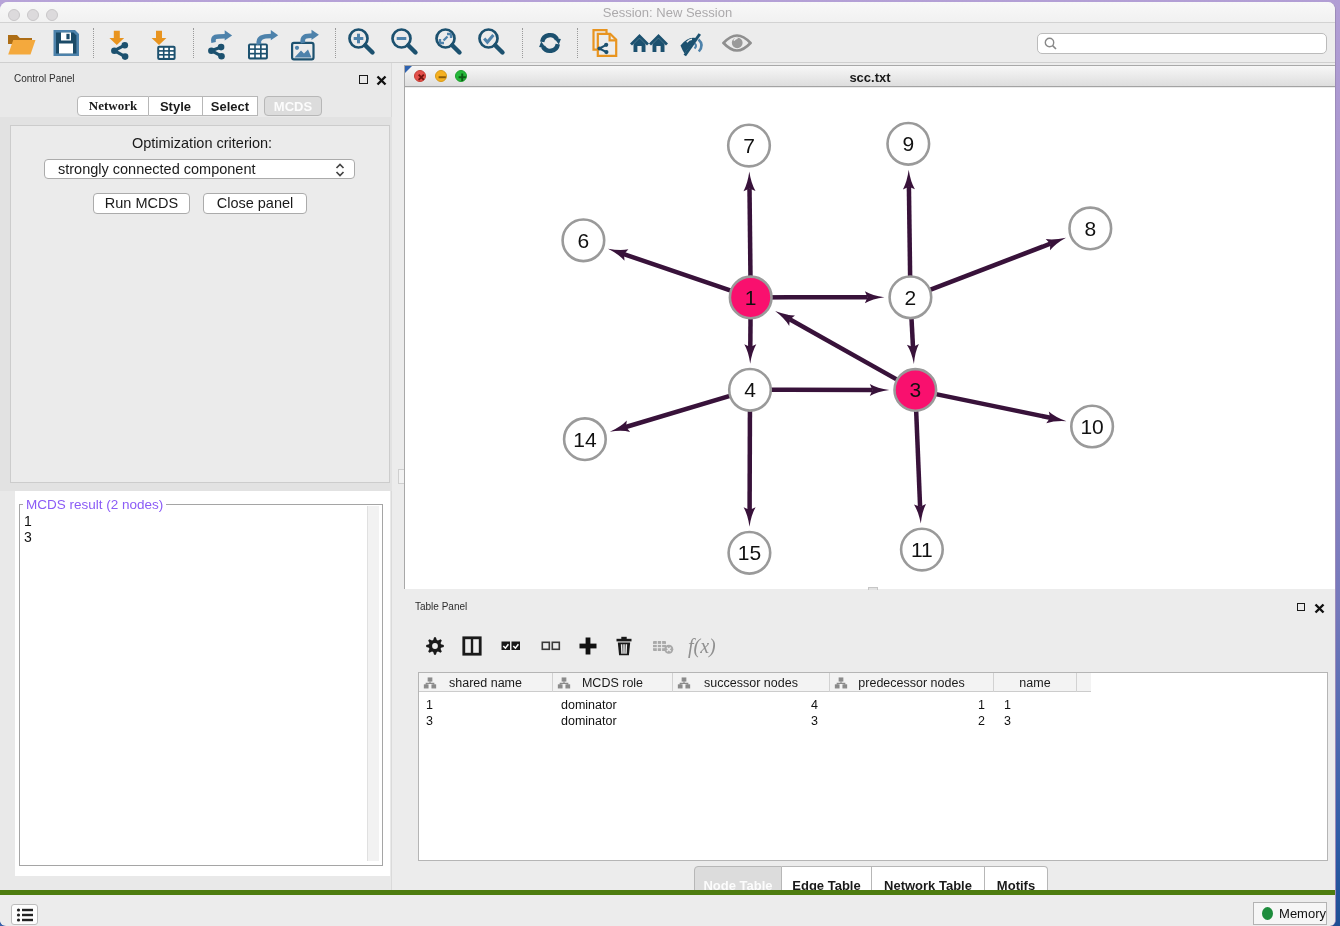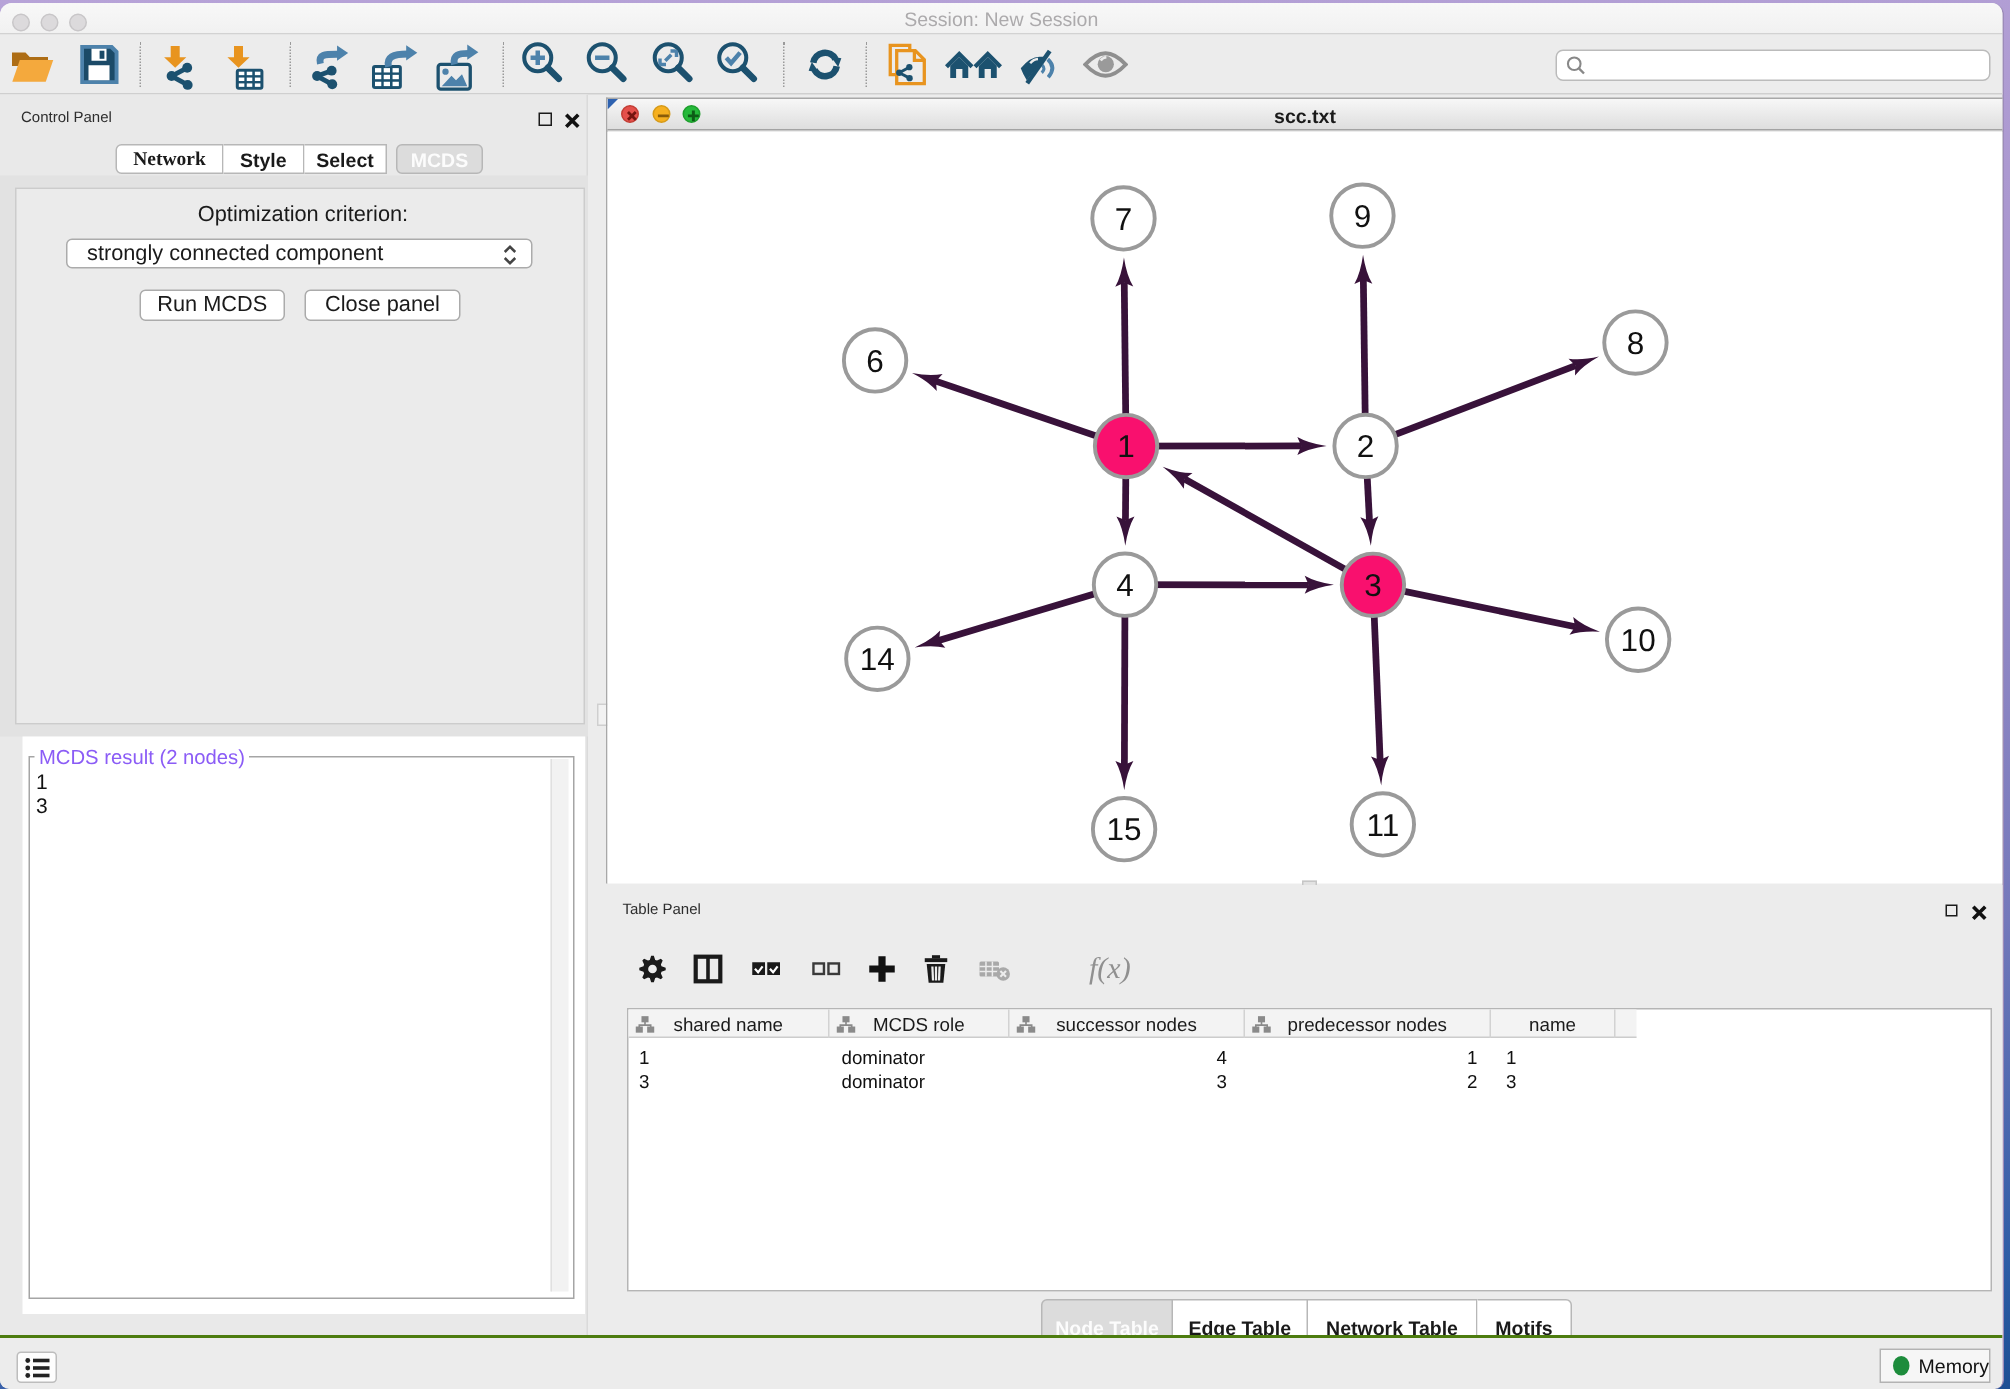--- a/index.html
+++ b/index.html
@@ -63,21 +63,21 @@
 #ttable { position:absolute; left:14px; top:82px; width:910px; height:189px;
   background:#fff; border:1px solid #b5b5b5; }
 #thead { position:absolute; left:0; top:0; height:19px; width:672px; display:flex;
   background:#f3f3f3; border-bottom:1px solid #cccccc; font-size:12.5px; color:#1a1a1a; }
 .th { border-right:1px solid #d2d2d2; position:relative; display:flex;
   align-items:center; justify-content:center; height:19px; }
 .th svg { position:absolute; left:4px; top:4px; }
 .trow { position:absolute; font-size:12.5px; color:#111; height:16px; line-height:16px; }
 #tabs2 { position:absolute; left:290px; top:276px; height:38px; display:flex; font-size:13px; }
 #statusbar { position:absolute; left:0; top:888px; width:100%; height:34px;
-  background:#ececec; border-top:2px solid #4d7c0f; }
+  background:#ececec; border-top:5px solid #4d7c0f; }
 #listbtn { position:absolute; left:11px; top:9px; width:27px; height:21px;
   background:#fdfdfd; border:1px solid #bdbdbd; border-radius:3px;
   display:flex; align-items:center; justify-content:center; }
 #membtn { position:absolute; right:8px; top:7px; width:74px; height:23px;
   background:#f6f6f6; border:1px solid #b3b3b3; display:flex; align-items:center;
   font-size:13px; color:#111; }
 #memdot { width:13px; height:13px; border-radius:50%; background:#1d8c3c; margin:0 6px 0 8px; }
 </style></head><body>
 <div id="win">
  <div id="titlebar">
@@ -454,21 +454,21 @@
           <g stroke="#ececec" stroke-width="1">
             <line x1="2" y1="9.4" x2="15" y2="9.4"></line>
             <line x1="2" y1="12.7" x2="15" y2="12.7"></line>
             <line x1="6.3" y1="6" x2="6.3" y2="16"></line>
             <line x1="10.6" y1="6" x2="10.6" y2="16"></line>
           </g>
           <circle cx="17.8" cy="14.3" r="4.5" fill="#a9a9a9"></circle>
           <path d="M15.9,12.4 l3.8,3.8 M19.7,12.4 l-3.8,3.8" stroke="#ececec" stroke-width="1.4"></path>
         </svg>
       </div>
-<div style="position:absolute;left:284px;top:45px;font-family:'Liberation Serif',serif;font-style:italic;font-size:20px;color:#909090;margin-left:38px;"><i>f(x)</i></div>
+<div style="position:absolute;left:284px;top:45px;font-family:'Liberation Serif',serif;font-style:italic;font-size:20px;color:#909090;"><i>f(x)</i></div>
   <div id="ttable">
     <div id="thead">
       <div class="th" style="width:134px;">
             <svg width="14" height="12" viewBox="0 0 14 12" style="vertical-align:middle;">
               <g fill="none" stroke="#8a8a8a" stroke-width="1.1">
                 <rect x="5.2" y="1" width="3.6" height="3" fill="#8a8a8a"></rect>
                 <rect x="1.4" y="7.9" width="3.6" height="3" fill="#8a8a8a"></rect>
                 <rect x="9" y="7.9" width="3.6" height="3" fill="#8a8a8a"></rect>
                 <path d="M7,4.2 v2.2 M3.2,7.7 v-1.3 h7.6 v1.3"></path>
               </g>

